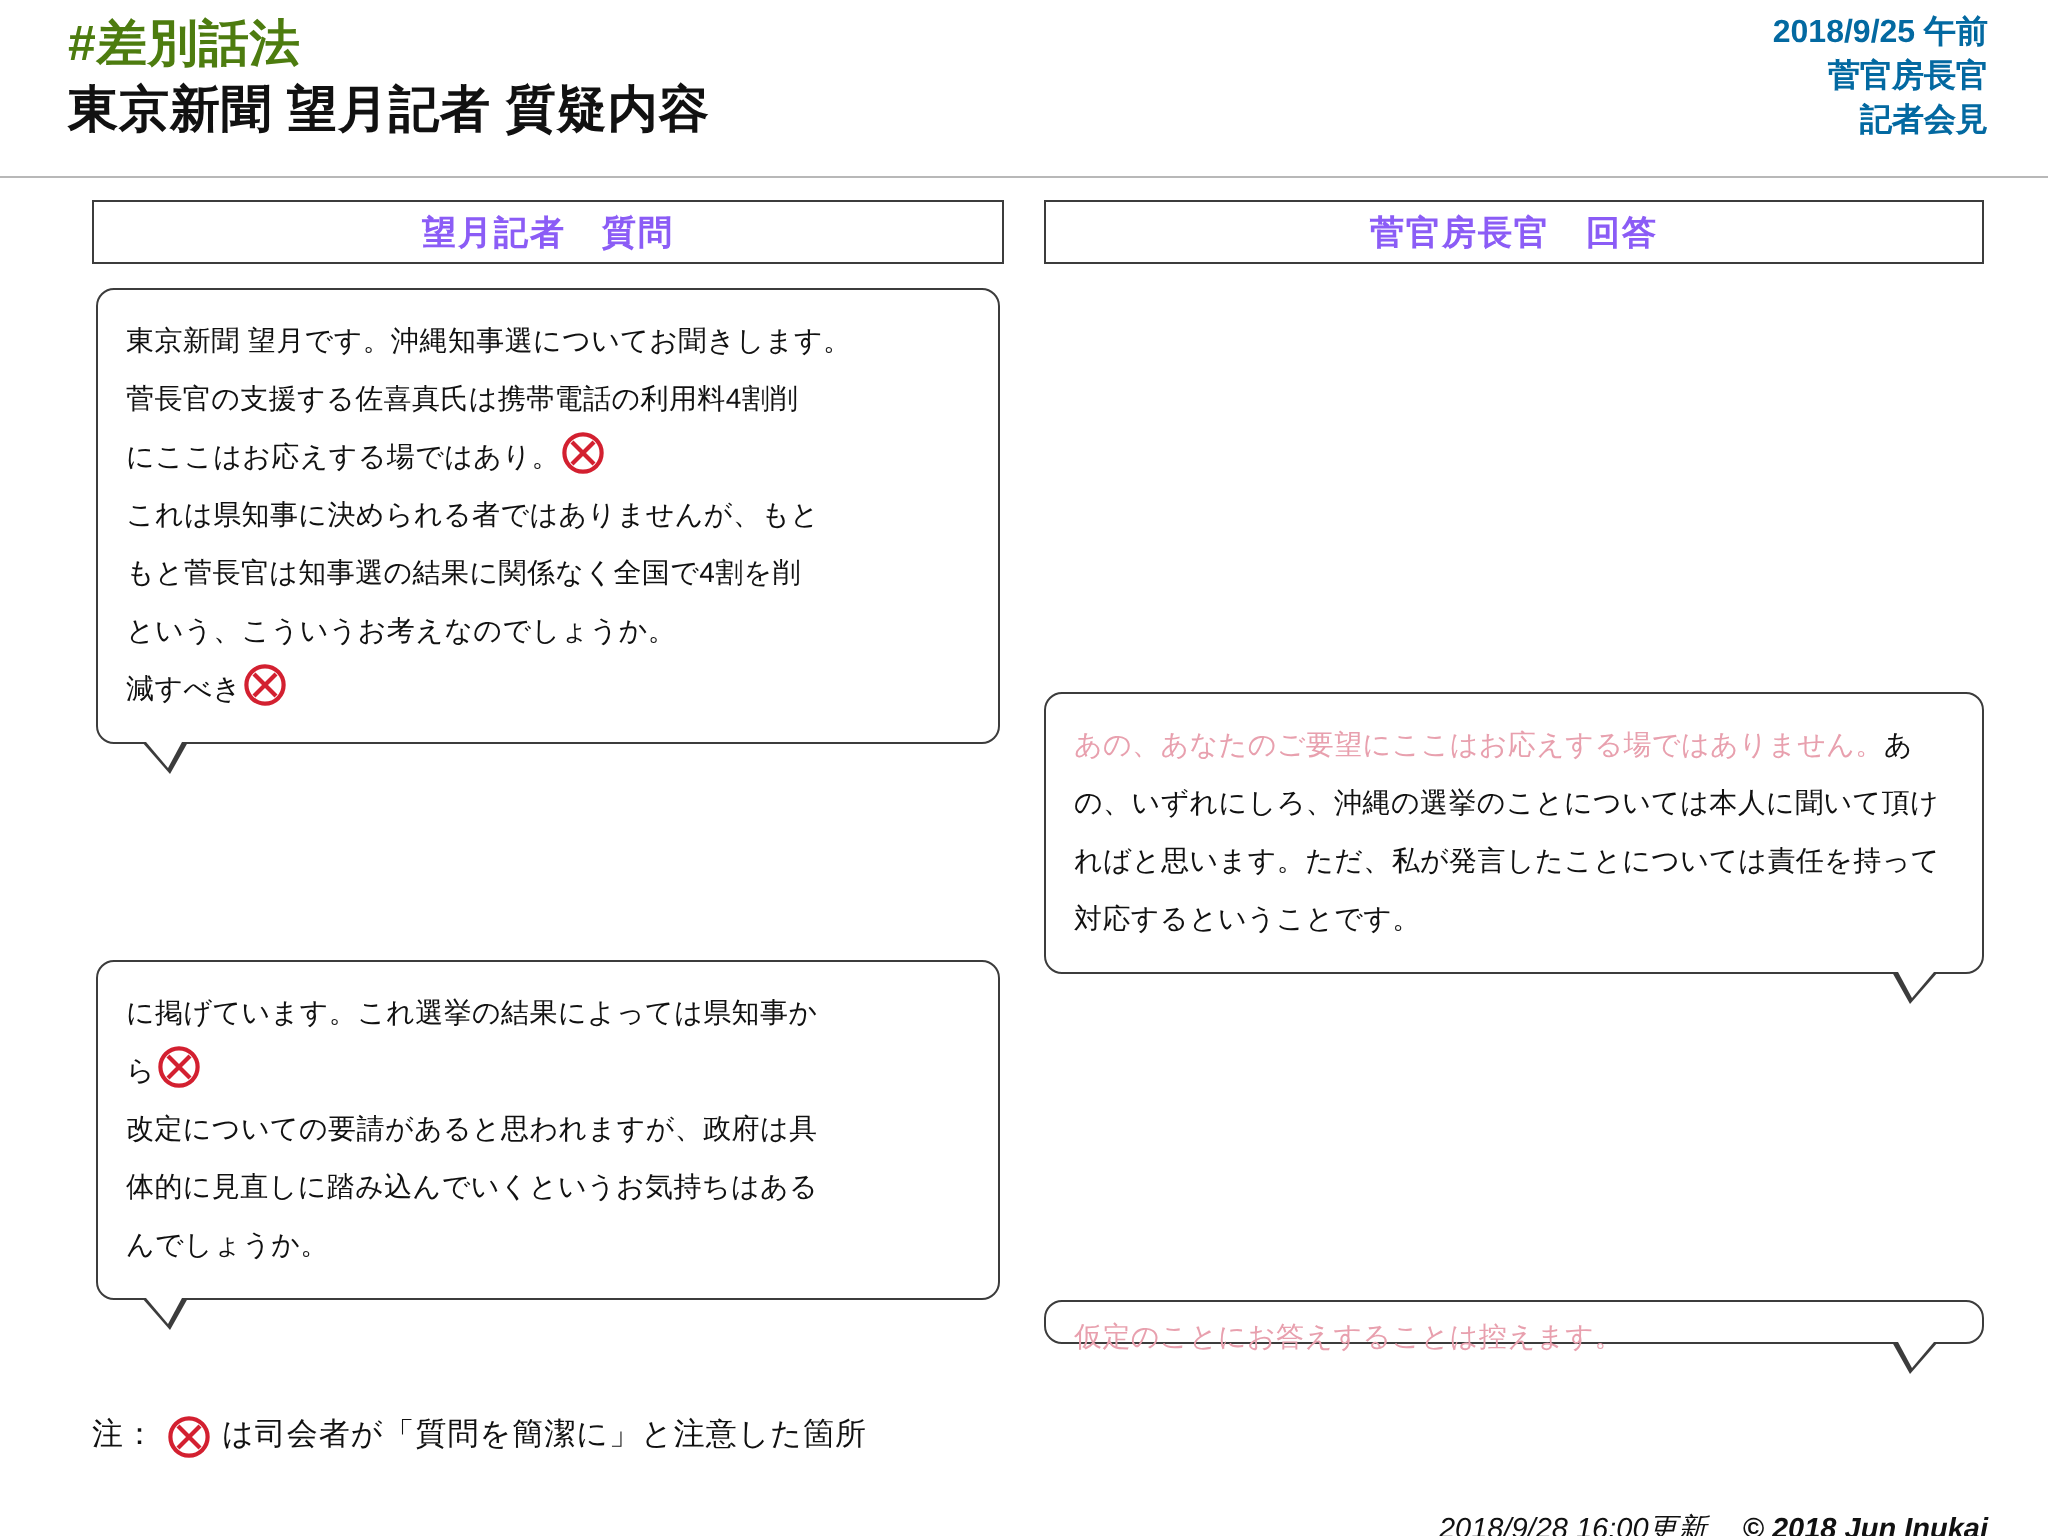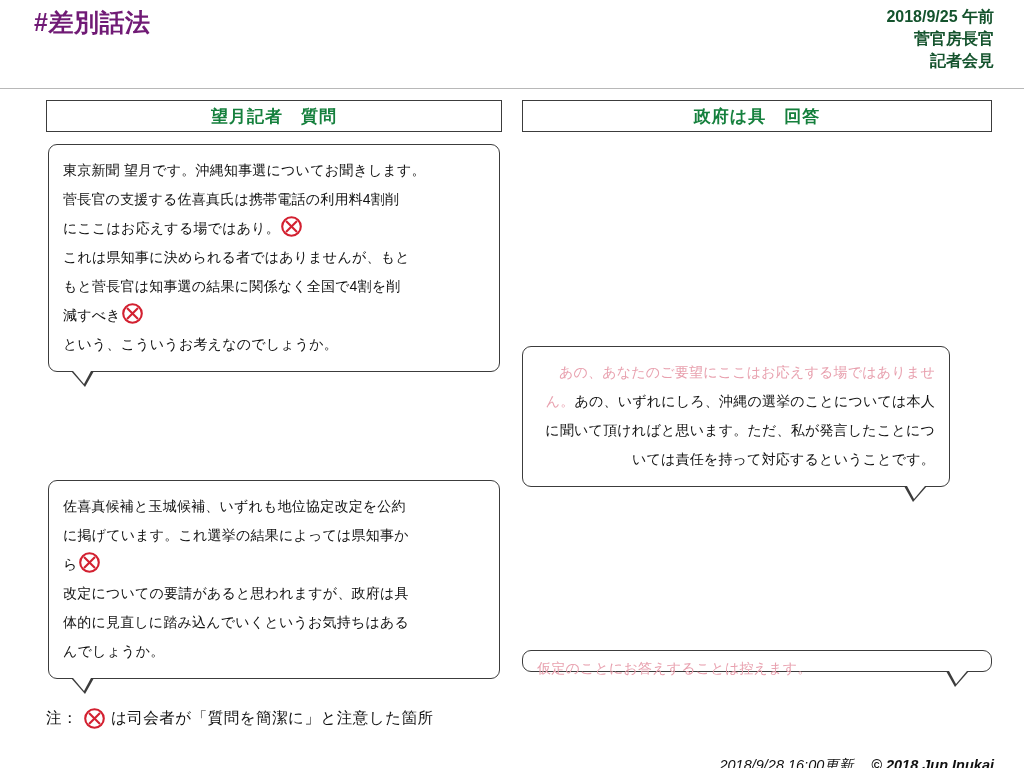--- a/index.html
+++ b/index.html
@@ -31,40 +31,40 @@
   .title-block {
     position: absolute;
     left: 34px;
     top: 6px;
   }
   .title-hash {
     font-size: 25px;
     font-weight: bold;
     line-height: 32px;
     letter-spacing: 0.5px;
-    color: #701a75;
+    color: #4d7c0f;
   }
   .title-main {
     font-size: 25px;
     font-weight: bold;
     line-height: 34px;
     letter-spacing: 0.5px;
     color: #111;
   }
   .header-right {
     position: absolute;
     right: 30px;
     top: 6px;
     text-align: right;
   }
   .header-right div {
     font-size: 16px;
     font-weight: bold;
     line-height: 22px;
-    color: #14532d;
+    color: #0369a1;
   }
 
   .divider {
     position: absolute;
     left: 0;
     top: 88px;
     width: 1024px;
     height: 1px;
     background: #b8b8b8;
   }
@@ -75,21 +75,21 @@
     top: 100px;
     height: 32px;
     border: 1.5px solid #3c3c3c;
     background: #fff;
     display: flex;
     align-items: center;
     justify-content: center;
     font-size: 17px;
     font-weight: bold;
     letter-spacing: 1px;
-    color: #15803d;
+    color: #8b5cf6;
     box-sizing: border-box;
   }
   .col-head.left {
     left: 46px;
     width: 456px;
   }
   .col-head.right {
     left: 522px;
     width: 470px;
   }
@@ -140,21 +140,21 @@
   .bubble.a .tail-in {
     right: 24px;
     bottom: -12.5px;
     border-right: 11px solid transparent;
     border-left: 7px solid transparent;
     border-top: 13px solid #ffffff;
   }
 
   #q1 { left: 48px; top: 144px; width: 452px; }
   #q2 { left: 48px; top: 480px; width: 452px; }
-  #a1 { left: 522px; top: 346px; width: 428px; text-align: right; }
+  #a1 { left: 522px; top: 346px; width: 470px; }
   #a2 { left: 522px; top: 650px; width: 470px; height: 22px; padding-top: 5px; padding-bottom: 5px; line-height: 24px;}
 
   .pink { color: #e8a0ae; }
 
   
   .xmark {
     display: inline-block;
     position: relative;
     width: 21px;
     height: 21px;
@@ -192,54 +192,54 @@
   .footer .copy { font-weight: bold; margin-top: 20px; }
 </style>
 </head>
 <body>
 
 <div class="page">
 
   <div class="header">
     <div class="title-block">
       <div class="title-hash">#差別話法</div>
+      <div class="title-main">東京新聞 望月記者 質疑内容</div>
     </div>
     <div class="header-right">
       <div>2018/9/25 午前</div>
       <div>菅官房長官</div>
       <div>記者会見</div>
     </div>
   </div>
   <div class="divider"></div>
 
   <div class="col-head left">望月記者　質問</div>
-  <div class="col-head right">政府は具　回答</div>
+  <div class="col-head right">菅官房長官　回答</div>
 
   <div class="bubble q" id="q1">
     <div><span>東京新聞 望月です。沖縄知事選についてお聞きします。</span></div>
     <div><span>菅長官の支援する佐喜真氏は携帯電話の利用料4割削</span></div>
     <div><span>にここはお応えする場ではあり。</span><span class="xmark"><svg width="21" height="21" viewBox="0 0 21 21">
             <circle cx="10.5" cy="10.5" r="9.3" fill="none" stroke="#d32030" stroke-width="2.1"></circle>
             <line x1="5.0" y1="5.0" x2="16.0" y2="16.0" stroke="#d32030" stroke-width="2.1"></line>
             <line x1="16.0" y1="5.0" x2="5.0" y2="16.0" stroke="#d32030" stroke-width="2.1"></line>
           </svg></span></div>
     <div><span>これは県知事に決められる者ではありませんが、もと</span></div>
     <div><span>もと菅長官は知事選の結果に関係なく全国で4割を削</span></div>
+    <div><span>という、こういうお考えなのでしょうか。</span></div>
     <div><span>減すべき</span><span class="xmark"><svg width="21" height="21" viewBox="0 0 21 21">
             <circle cx="10.5" cy="10.5" r="9.3" fill="none" stroke="#d32030" stroke-width="2.1"></circle>
             <line x1="5.0" y1="5.0" x2="16.0" y2="16.0" stroke="#d32030" stroke-width="2.1"></line>
             <line x1="16.0" y1="5.0" x2="5.0" y2="16.0" stroke="#d32030" stroke-width="2.1"></line>
           </svg></span></div>
-    <div><span>という、こういうお考えなのでしょうか。</span></div>
     <span class="tail"></span>
     <span class="tail-in"></span>
   </div>
 
   <div class="bubble q" id="q2">
-    <div><span>佐喜真候補と玉城候補、いずれも地位協定改定を公約</span></div>
     <div><span>に掲げています。これ選挙の結果によっては県知事か</span></div>
     <div><span>ら</span><span class="xmark"><svg width="21" height="21" viewBox="0 0 21 21">
             <circle cx="10.5" cy="10.5" r="9.3" fill="none" stroke="#d32030" stroke-width="2.1"></circle>
             <line x1="5.0" y1="5.0" x2="16.0" y2="16.0" stroke="#d32030" stroke-width="2.1"></line>
             <line x1="16.0" y1="5.0" x2="5.0" y2="16.0" stroke="#d32030" stroke-width="2.1"></line>
           </svg></span></div>
     <div><span>改定についての要請があると思われますが、政府は具</span></div>
     <div><span>体的に見直しに踏み込んでいくというお気持ちはある</span></div>
     <div><span>んでしょうか。</span></div>
     <span class="tail"></span>

